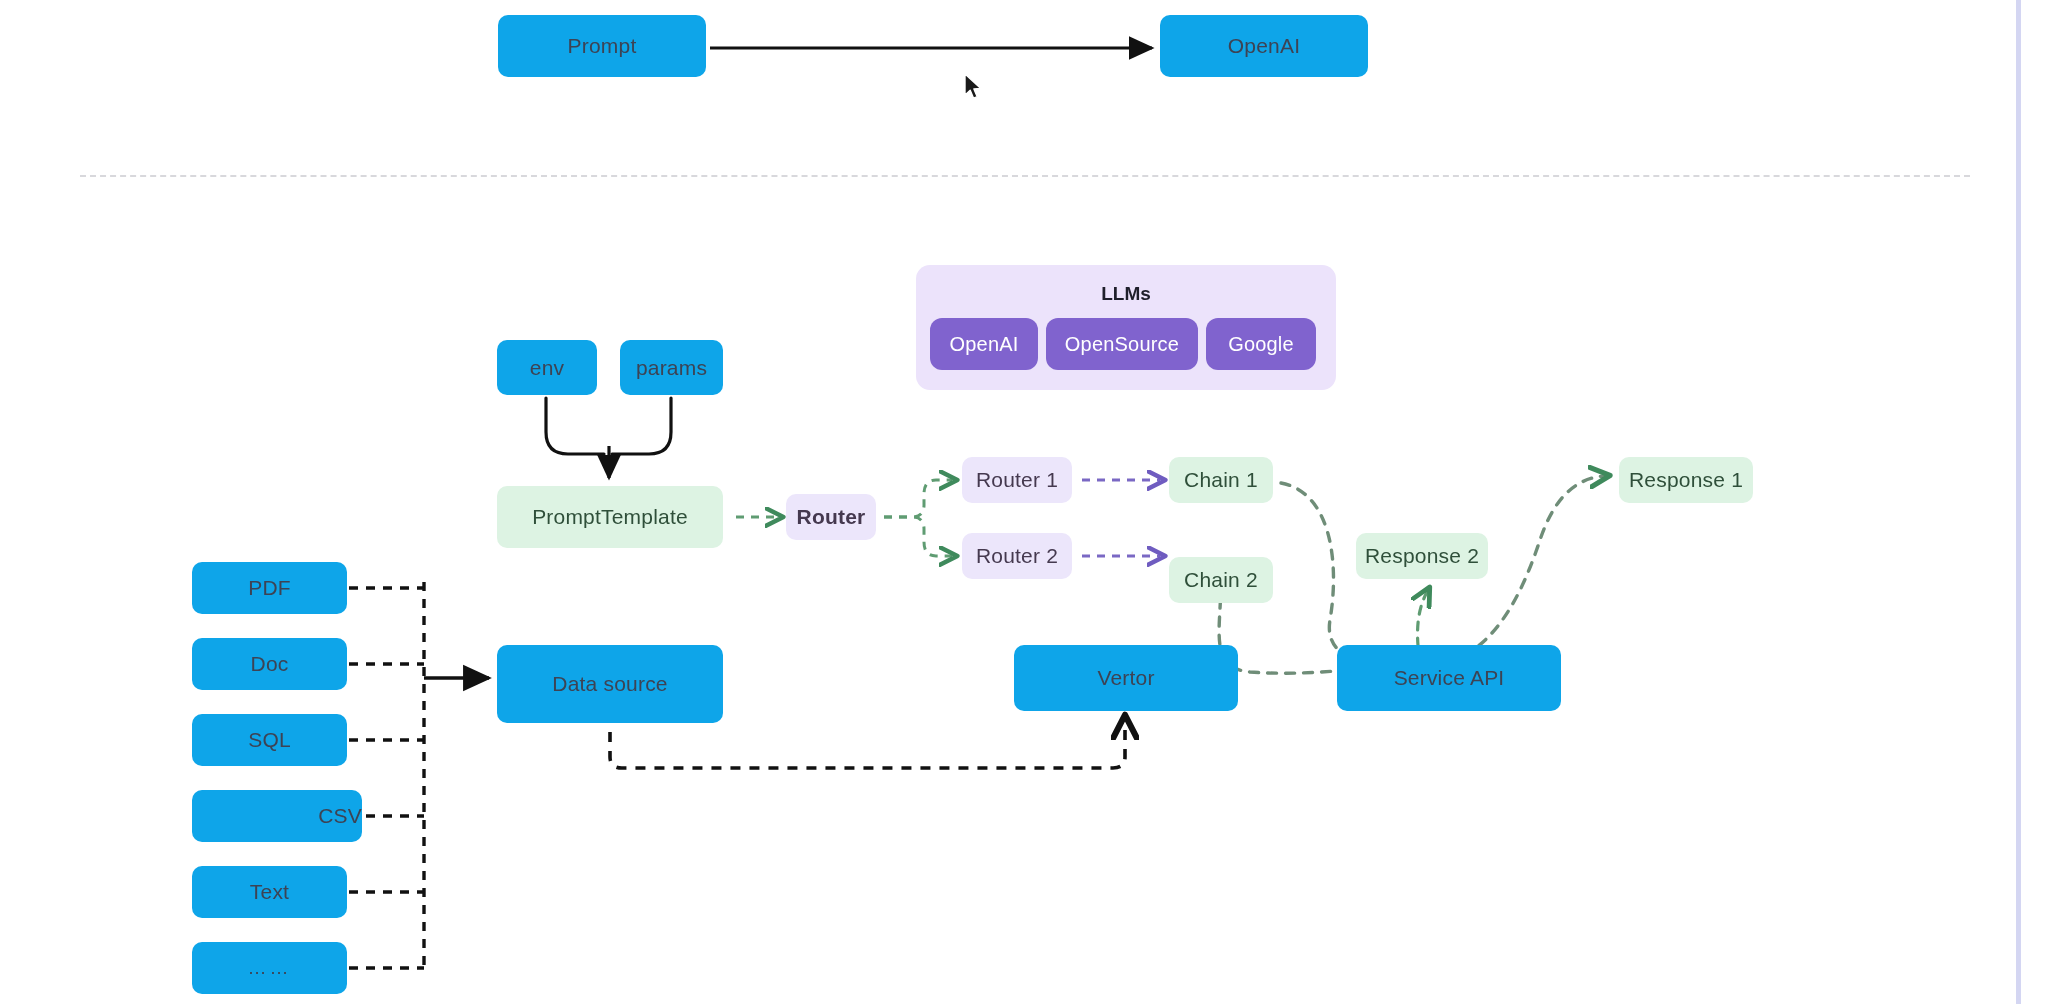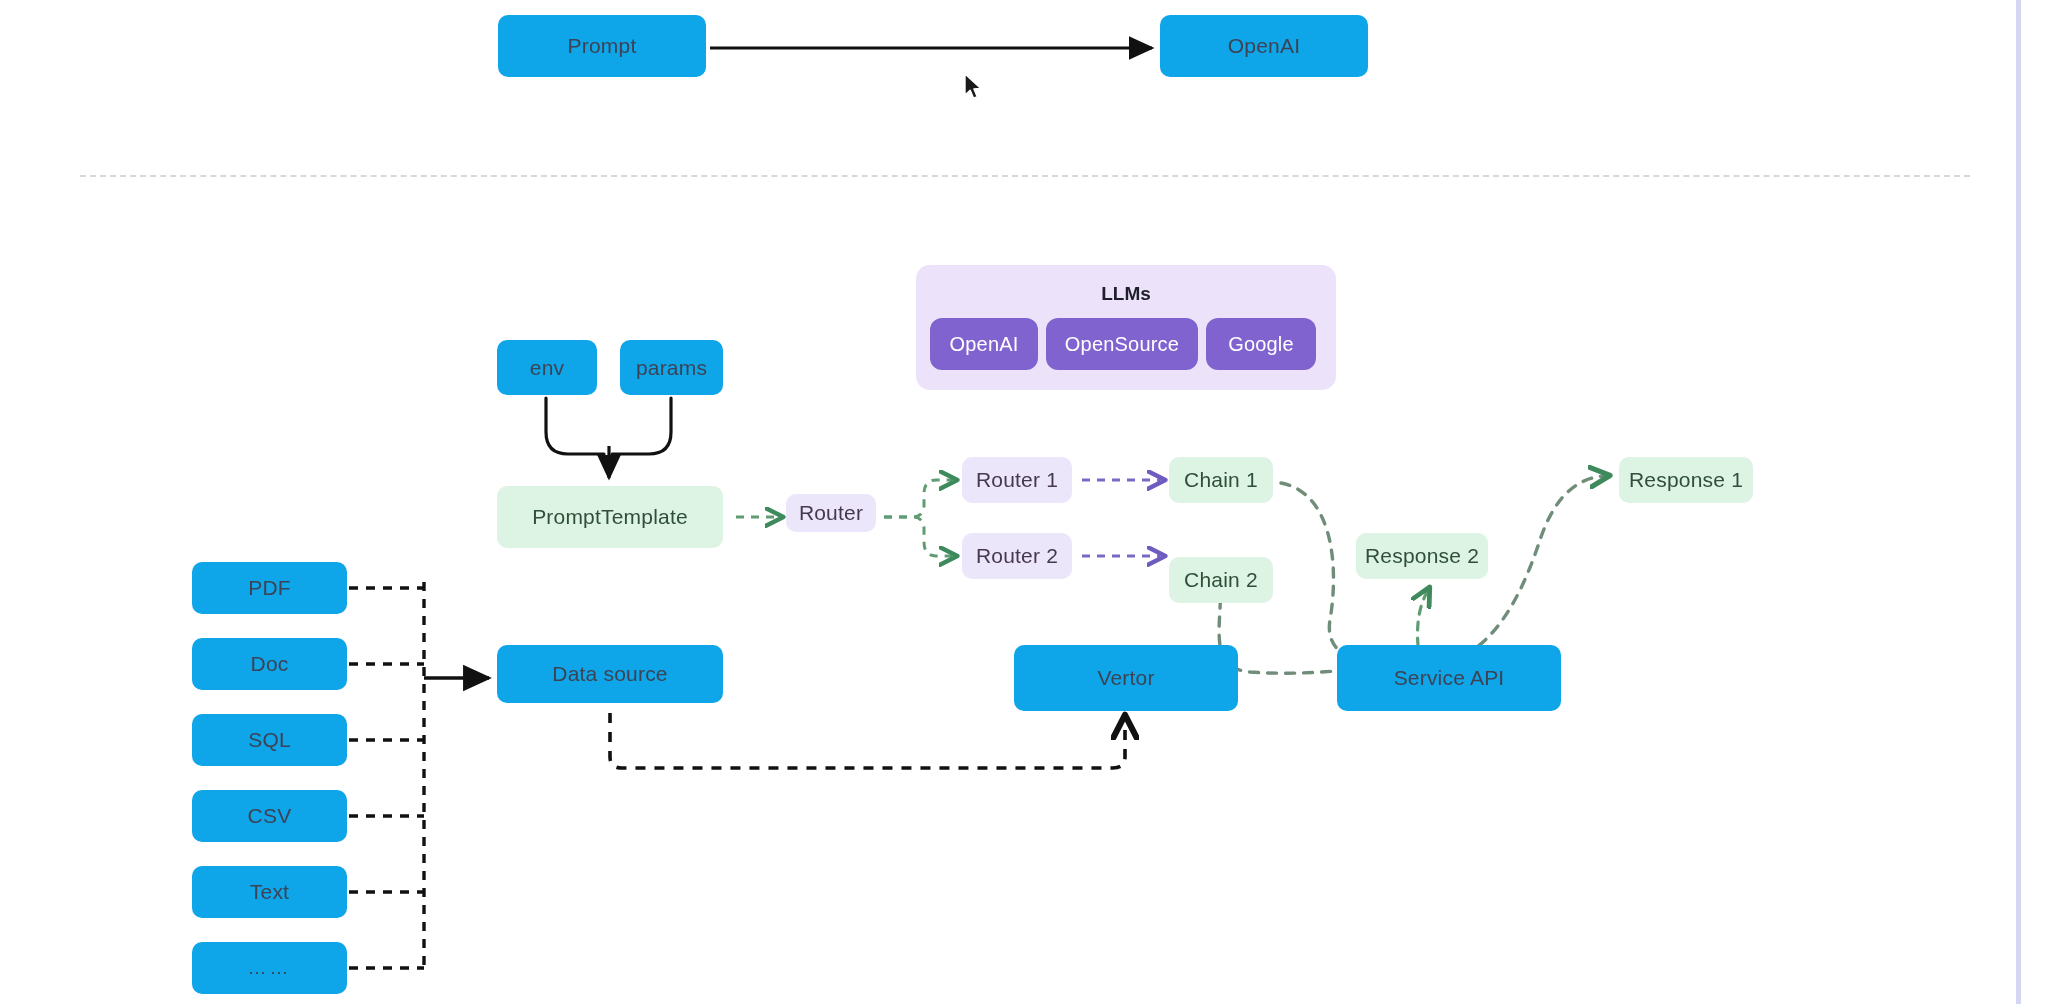--- a/index.html
+++ b/index.html
@@ -153,21 +153,21 @@
 <div class="node n-blue" style="left:497px; top:340px; width:100px; height:55px;">
   <span>env</span>
 </div>
 <div class="node n-blue" style="left:620px; top:340px; width:103px; height:55px;">
   <span>params</span>
 </div>
 <div class="node n-green" style="left:497px; top:486px; width:226px; height:62px;">
   <span>PromptTemplate</span>
 </div>
 
-<div class="node n-lilac" style="left:786px; top:494px; width:90px; height:38px;">
+<div class="node n-lilac" style="left:786px; top:494px; width:90px; height:46px;font-weight:bold;">
   <span>Router</span>
 </div>
 <div class="node n-lilac" style="left:962px; top:457px; width:110px; height:46px;">
   <span>Router 1</span>
 </div>
 <div class="node n-lilac" style="left:962px; top:533px; width:110px; height:46px;">
   <span>Router 2</span>
 </div>
 <div class="node n-green" style="left:1169px; top:457px; width:104px; height:46px;">
   <span>Chain 1</span>
@@ -182,34 +182,34 @@
 <div class="node n-green" style="left:1356px; top:533px; width:132px; height:46px;">
   <span>Response 2</span>
 </div>
 <div class="node n-blue" style="left:1337px; top:645px; width:224px; height:66px;">
   <span>Service API</span>
 </div>
 
 <div class="node n-blue" style="left:1014px; top:645px; width:224px; height:66px;">
   <span>Vertor</span>
 </div>
-<div class="node n-blue" style="left:497px; top:645px; width:226px; height:58px;">
+<div class="node n-blue" style="left:497px; top:645px; width:226px; height:78px;">
   <span>Data source</span>
 </div>
 
 <div class="node n-blue" style="left:192px; top:562px; width:155px; height:52px;">
   <span>PDF</span>
 </div>
 <div class="node n-blue" style="left:192px; top:638px; width:155px; height:52px;">
   <span>Doc</span>
 </div>
 <div class="node n-blue" style="left:192px; top:714px; width:155px; height:52px;">
   <span>SQL</span>
 </div>
-<div class="node n-blue" style="left:192px; top:790px; width:155px; height:52px;">
+<div class="node n-blue" style="left:192px; top:790px; width:170px; height:52px;justify-content:flex-end;">
   <span>CSV</span>
 </div>
 <div class="node n-blue" style="left:192px; top:866px; width:155px; height:52px;">
   <span>Text</span>
 </div>
 <div class="node n-blue" style="left:192px; top:942px; width:155px; height:52px;">
   <span class="dots-label">……</span>
 </div>
 
 </body></html>

